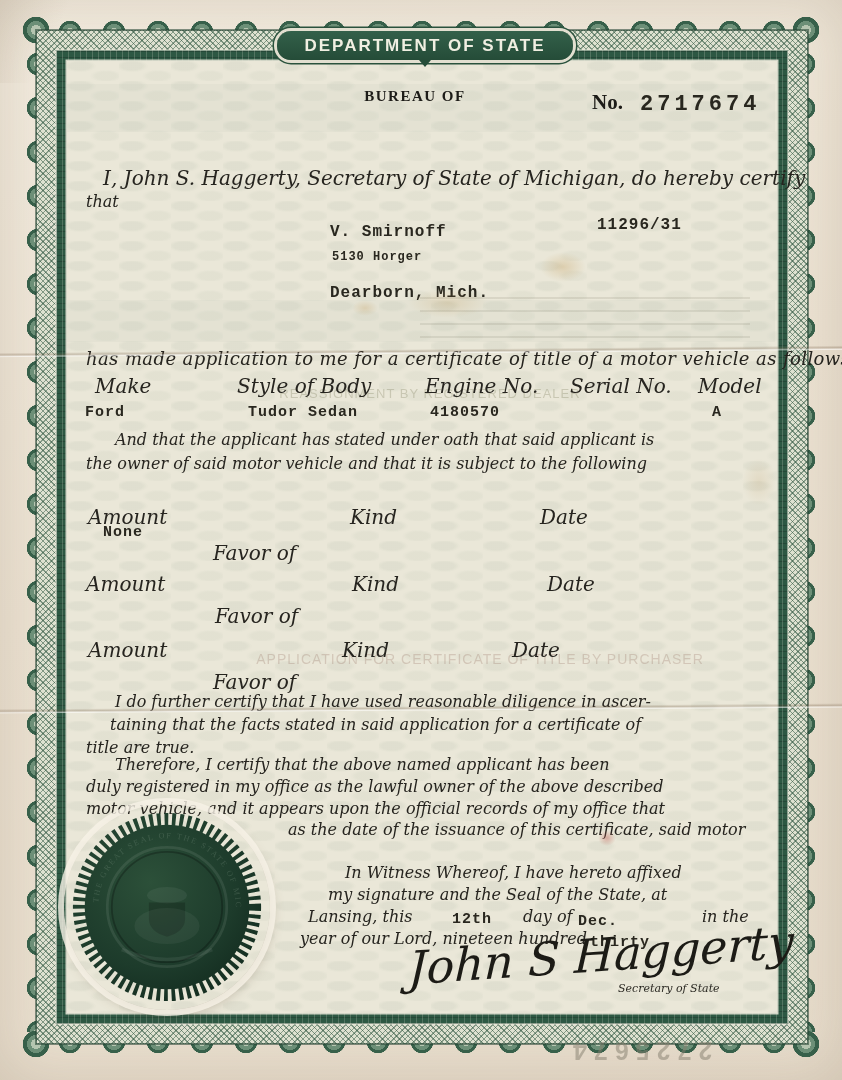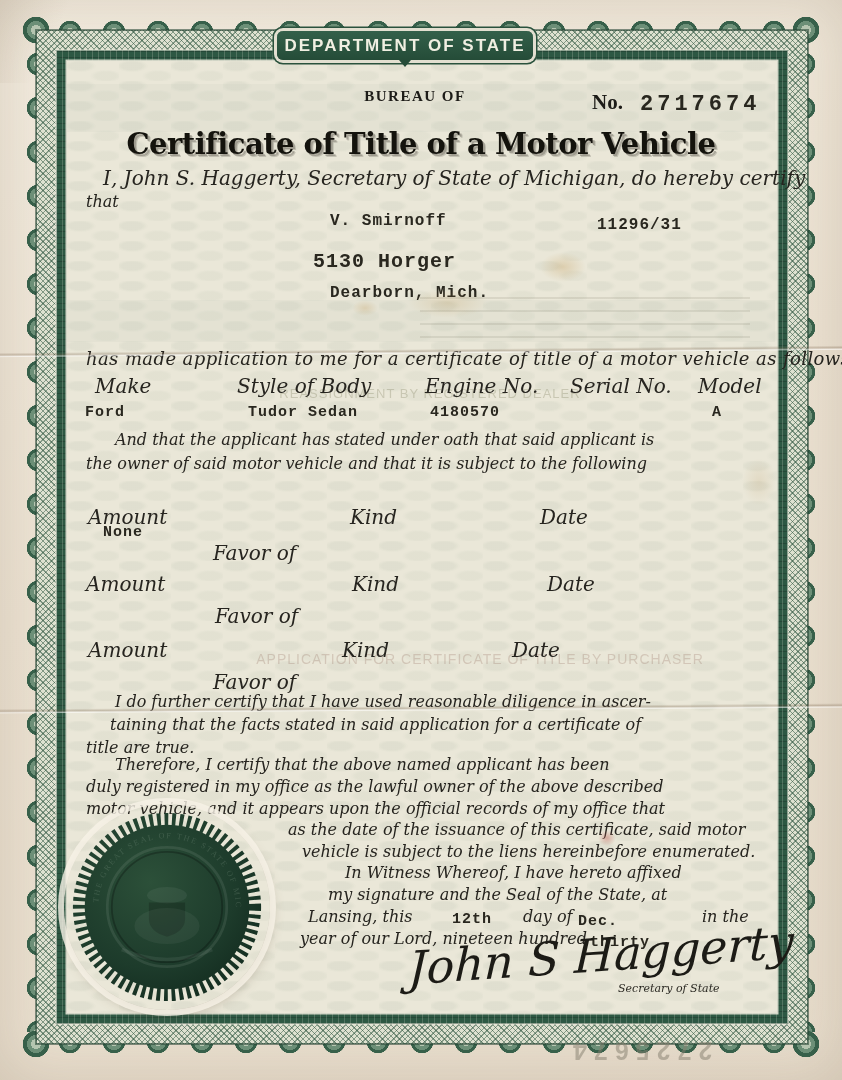--- a/index.html
+++ b/index.html
@@ -47,23 +47,23 @@
   .sc-left{top:42px;height:990px;left:24px;width:14px;
     background:radial-gradient(circle at 100% 50%,#b5c5b0 0 4px,#6c8f77 4px 8px,#37604a 8px 11px,transparent 11.5px);
     background-size:14px 44px;background-repeat:repeat-y;}
   .sc-right{top:42px;height:990px;left:804px;width:14px;
     background:radial-gradient(circle at 0% 50%,#b5c5b0 0 4px,#6c8f77 4px 8px,#37604a 8px 11px,transparent 11.5px);
     background-size:14px 44px;background-repeat:repeat-y;}
   .sc-corner{width:30px;height:30px;border-radius:50%;
     background:radial-gradient(circle,#b5c5b0 0 5px,#6c8f77 5px 9px,#37604a 9px 13px,transparent 13.5px);}
   
   .banner{
-    position:absolute;left:277px;top:31px;width:256px;height:29px;
+    position:absolute;left:277px;top:31px;width:296px;height:29px;
     background:linear-gradient(#33604a,#254c38);
-    border-radius:6px;
+    border-radius:14px;
     box-shadow:0 0 0 3px rgba(236,231,216,.95),0 0 0 4.5px #2a523d;
     display:flex;align-items:center;justify-content:center;
     color:#f0efe2;font-family:"Liberation Sans",sans-serif;font-weight:bold;
     font-size:17px;letter-spacing:2px;z-index:6;
   }
   .banner::after{content:"";position:absolute;left:50%;bottom:-7px;margin-left:-6px;
     border-left:6px solid transparent;border-right:6px solid transparent;border-top:7px solid #254c38;}
   
   .serifhead{font-family:"Liberation Serif",serif;font-weight:bold;color:#1d1c18;}
   .doc-title{
@@ -139,28 +139,27 @@
   <div class="stain" style="left:540px;top:252px;width:46px;height:30px;background:radial-gradient(ellipse,rgba(187,143,70,.28),transparent 70%);"></div>
   <div class="stain" style="left:408px;top:288px;width:80px;height:30px;background:radial-gradient(ellipse,rgba(187,143,70,.20),transparent 70%);"></div>
   <div class="stain" style="left:352px;top:300px;width:26px;height:16px;background:radial-gradient(ellipse,rgba(187,143,70,.24),transparent 70%);"></div>
   <div class="stain" style="left:742px;top:458px;width:34px;height:48px;background:radial-gradient(ellipse,rgba(190,160,110,.20),transparent 70%);"></div>
   <div class="stain" style="left:598px;top:830px;width:18px;height:16px;background:radial-gradient(ellipse,rgba(186,96,86,.45),transparent 70%);"></div>
 
   <div class="content serifhead" style="left:250px;top:88px;width:330px;text-align:center;font-size:15px;letter-spacing:1.5px;">BUREAU OF</div>
   <div class="content serifhead" style="left:592px;top:90px;font-size:21px;">No.</div>
   <div class="content typed" style="left:640px;top:92px;font-size:22px;letter-spacing:4px;">2717674</div>
 
-  <div class="content doc-title" style="left:46px;top:127px;width:750px;">Certificate of Title of a Motor Vehicle</div>
 
   <div class="content script s20" style="left:103px;top:166px;">I, John S. Haggerty, Secretary of State of Michigan, do hereby certify</div>
   <div class="content script s19" style="left:86px;top:192px;">that</div>
 
-  <div class="content typed" style="left:330px;top:212px;font-size:16px;">V. Smirnoff</div>
+  <div class="content typed" style="left:330px;top:223px;font-size:16px;">V. Smirnoff</div>
   <div class="content typed" style="left:597px;top:216px;font-size:16px;">11296/31</div>
-  <div class="content typed" style="left:313px;top:250px;font-size:20px;">5130 Horger</div>
+  <div class="content typed" style="left:332px;top:250px;font-size:12px;">5130 Horger</div>
   <div class="content typed" style="left:330px;top:284px;font-size:16px;">Dearborn, Mich.</div>
 
   <div class="content script s18" style="left:86px;top:348px;letter-spacing:.4px;">has made application to me for a certificate of title of a motor vehicle as follows</div>
 
   <div class="content script s20" style="left:95px;top:374px;">Make</div>
   <div class="content script s20" style="left:237px;top:374px;">Style of Body</div>
   <div class="content script s20" style="left:425px;top:374px;">Engine No.</div>
   <div class="content script s20" style="left:570px;top:374px;">Serial No.</div>
   <div class="content script s20" style="left:698px;top:374px;">Model</div>
 
@@ -190,21 +189,20 @@
   <div class="content script s20" style="left:213px;top:670px;">Favor of</div>
 
   <div class="content script s19" style="left:115px;top:692px;">I do further certify that I have used reasonable diligence in ascer-</div>
   <div class="content script s19" style="left:86px;top:715px;margin-left:24px;">taining that the facts stated in said application for a certificate of</div>
   <div class="content script s19" style="left:86px;top:738px;">title are true.</div>
 
   <div class="content script s19" style="left:115px;top:755px;">Therefore, I certify that the above named applicant has been</div>
   <div class="content script s19" style="left:86px;top:777px;">duly registered in my office as the lawful owner of the above described</div>
   <div class="content script s19" style="left:86px;top:799px;">motor vehicle, and it appears upon the official records of my office that</div>
   <div class="content script s19" style="left:288px;top:820px;">as the date of the issuance of this certificate, said motor</div>
-  <div class="content script s19" style="left:302px;top:842px;">vehicle is subject to the liens hereinbefore enumerated.</div>
 
   <div class="content script s19" style="left:345px;top:863px;">In Witness Whereof, I have hereto affixed</div>
   <div class="content script s19" style="left:328px;top:885px;">my signature and the Seal of the State, at</div>
   <div class="content script s19" style="left:308px;top:907px;">Lansing, this</div>
   <div class="content typed" style="left:452px;top:911px;">12th</div>
   <div class="content script s19" style="left:523px;top:907px;">day of</div>
   <div class="content typed" style="left:578px;top:913px;">Dec.</div>
   <div class="content script s19" style="left:702px;top:907px;">in the</div>
   <div class="content script s19" style="left:300px;top:929px;">year of our Lord, nineteen hundred</div>
   <div class="content typed" style="left:590px;top:934px;">thirty</div>

